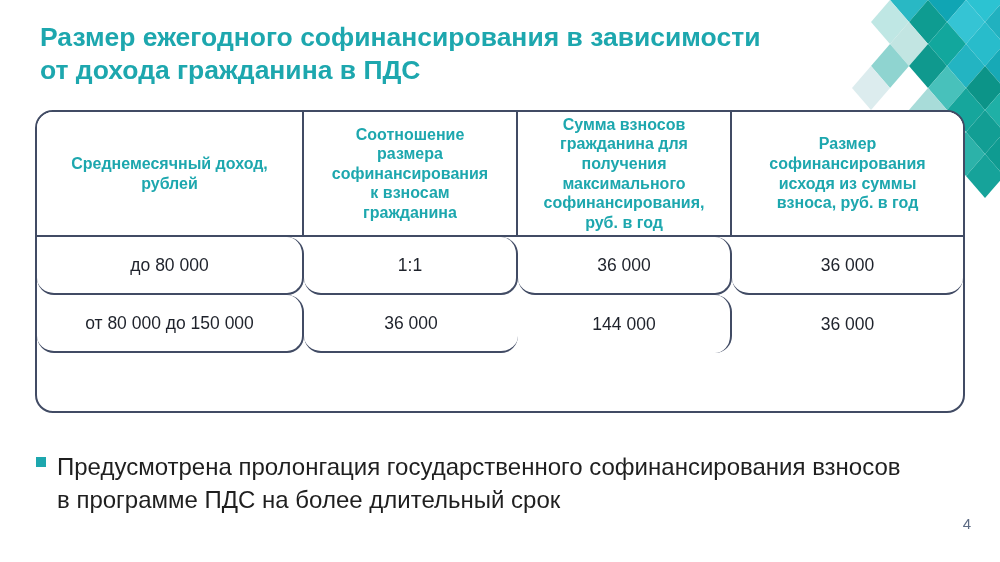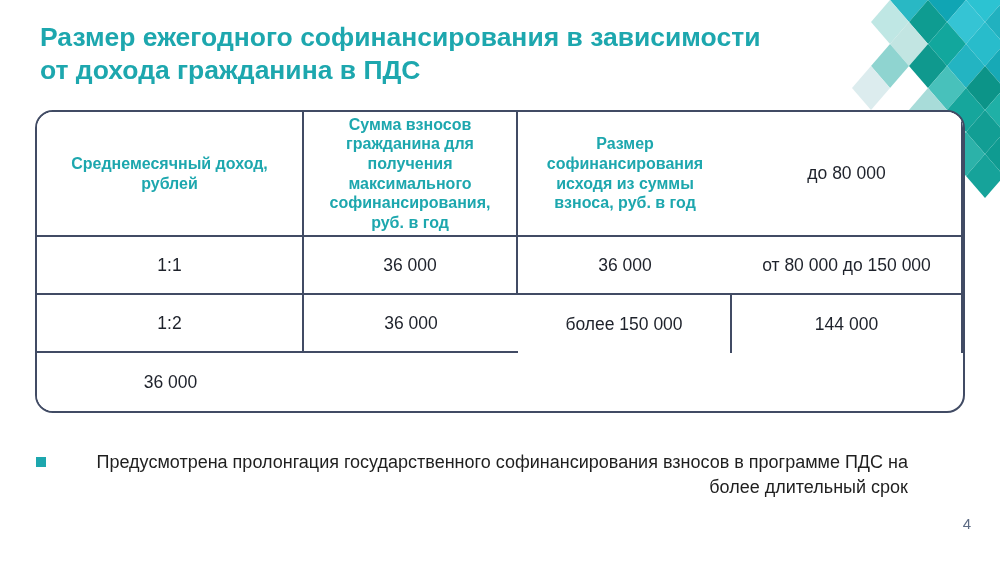--- a/index.html
+++ b/index.html
@@ -59,42 +59,42 @@
     color: #1da7ae;
     font-weight: bold;
     font-size: 16px;
     line-height: 1.22;
     padding: 4px 28px;
   }
   .td {
     color: #1e222b;
     font-size: 17.5px;
     padding: 2px 8px;
+    border-radius: 17px;
   }
 
   
   .note {
     position: absolute; left: 36px; top: 450px;
     width: 872px;
     display: flex; align-items: flex-start;
     z-index: 2;
   }
   .note .bullet {
     flex: none;
     width: 10px; height: 10px;
     margin-top: 7px; margin-right: 11px;
     background: #1da7ae;
   }
   .note .note-text {
-    font-size: 18px;
+    font-size: 24px;
     font-weight: 500;
     line-height: 1.38;
     color: #1f1f1f;
     width: 855px;
-    text-align: right;
   }
 
   
   .page-num {
     position: absolute; top: 515px; right: 29px;
     font-size: 15px;
     color: #5d6b84;
     z-index: 2;
   }
 </style>
@@ -134,33 +134,32 @@
 
   <h1 class="title">
     <span class="line">Размер ежегодного софинансирования в зависимости</span>
     <span class="line">от дохода гражданина в ПДС</span>
   </h1>
 
   <div class="table-wrap">
     <div class="grid">
 
       <div class="cell th">Среднемесячный доход, рублей</div>
+      <div class="cell th">Соотношение размера софинансирования к взносам гражданина</div>
       <div class="cell th">Сумма взносов гражданина для получения максимального софинансирования, руб. в год</div>
       <div class="cell th last-col">Размер софинансирования исходя из суммы взноса, руб. в год</div>
 
       <div class="cell td">до 80 000</div>
       <div class="cell td">1:1</div>
       <div class="cell td">36 000</div>
       <div class="cell td last-col">36 000</div>
 
       <div class="cell td">от 80 000 до 150 000</div>
-      <div class="cell td">1:2</div>
       <div class="cell td last-col">36 000</div>
 
-      <div class="cell td last-row">более 150 000</div>
       <div class="cell td last-row">144 000</div>
       <div class="cell td last-col last-row">36 000</div>
 
     </div>
   </div>
 
   <div class="note">
     <span class="bullet"></span>
     <span class="note-text">Предусмотрена пролонгация государственного софинансирования взносов в программе ПДС на более длительный срок</span>
   </div>

